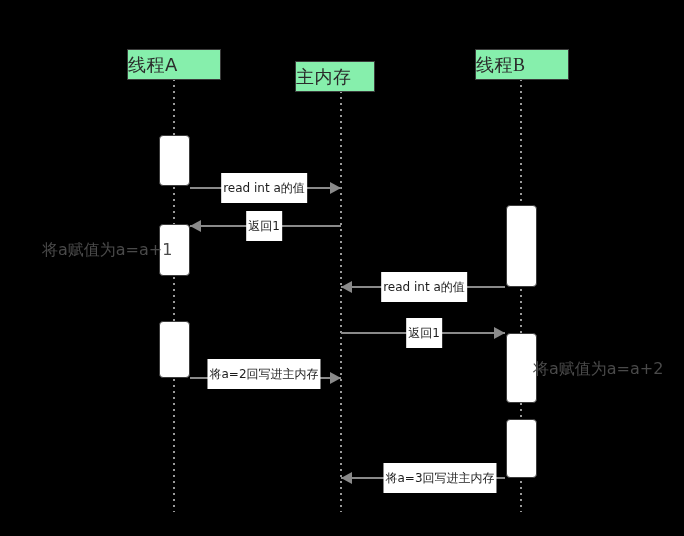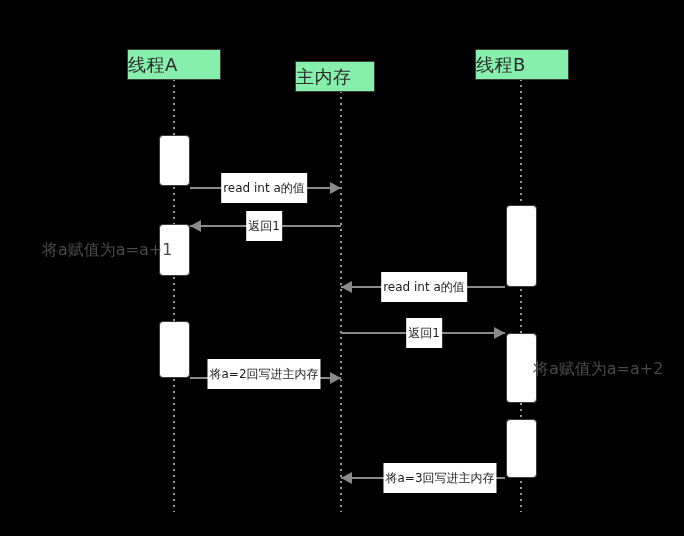--- a/index.html
+++ b/index.html
@@ -95,21 +95,21 @@
   <div id="lifelines-layer">
       <div class="lifeline" style="left: 173px;"></div>
       <div class="lifeline-head" style="left: 127px; top: 49px; width: 94px;">
         <span>线程A</span>
       </div>
       <div class="lifeline" style="left: 340px;"></div>
       <div class="lifeline-head" style="left: 295px; top: 61px; width: 80px;">
         <span>主内存</span>
       </div>
       <div class="lifeline" style="left: 520px;"></div>
-      <div class="lifeline-head" style="left: 475px; top: 49px; width: 94px;">
+      <div class="lifeline-head" style="left: 475px; top: 49px; width: 94px; font-family: Liberation Serif, serif;">
         <span>线程B</span>
       </div>
     </div>
   <div id="activations-layer">
       <div class="activation" style="left: 159px; top: 135px; height: 51px;"></div>
       <div class="activation" style="left: 159px; top: 224px; height: 52px;"></div>
       <div class="activation" style="left: 159px; top: 321px; height: 57px;"></div>
       <div class="activation" style="left: 506px; top: 205px; height: 82px;"></div>
       <div class="activation" style="left: 506px; top: 333px; height: 70px;"></div>
       <div class="activation" style="left: 506px; top: 419px; height: 59px;"></div>

